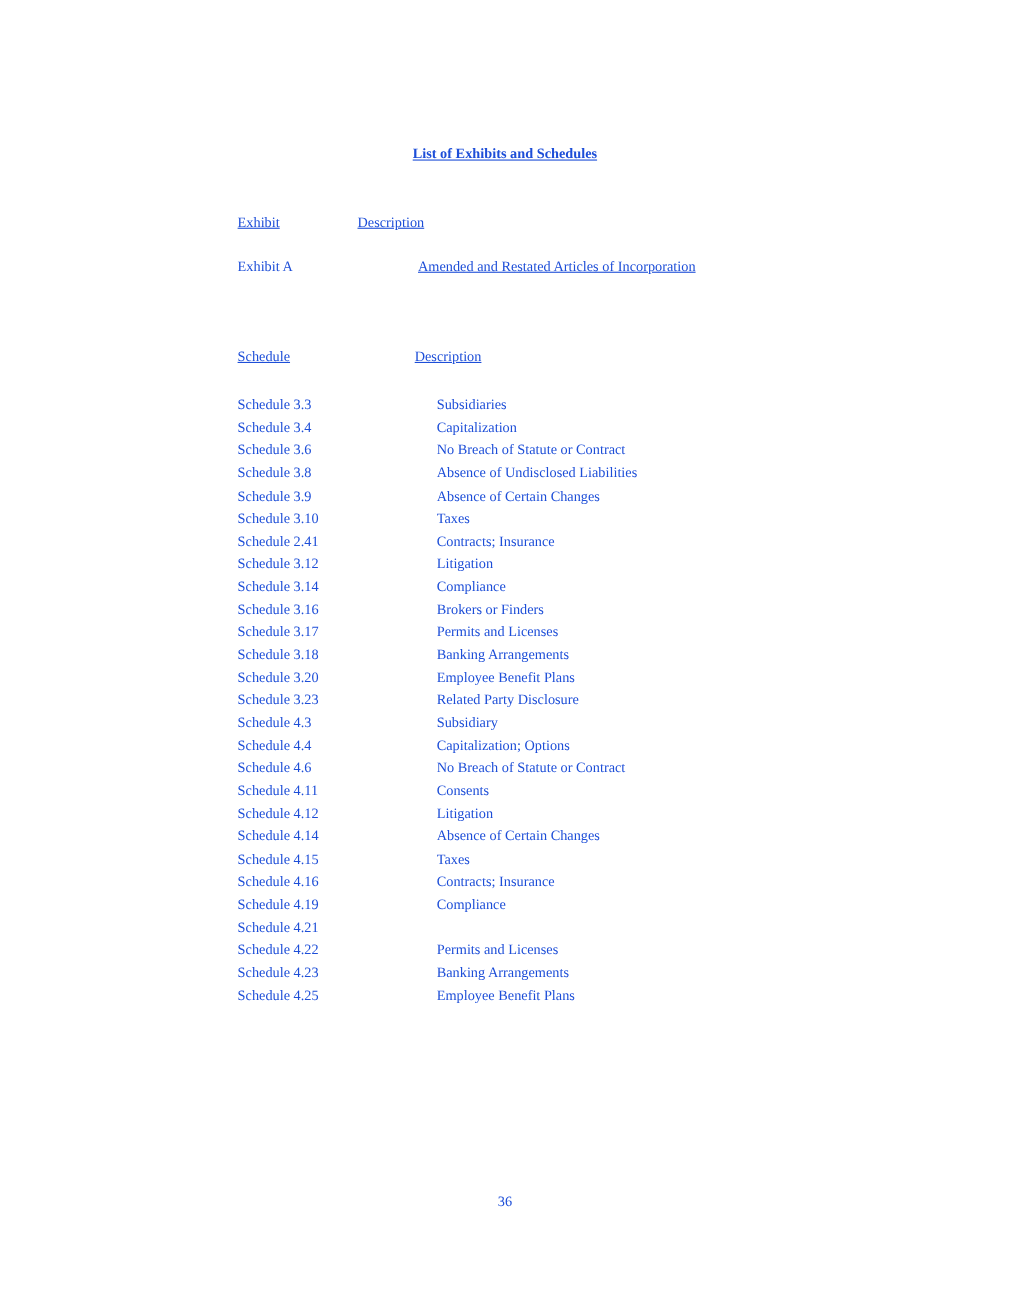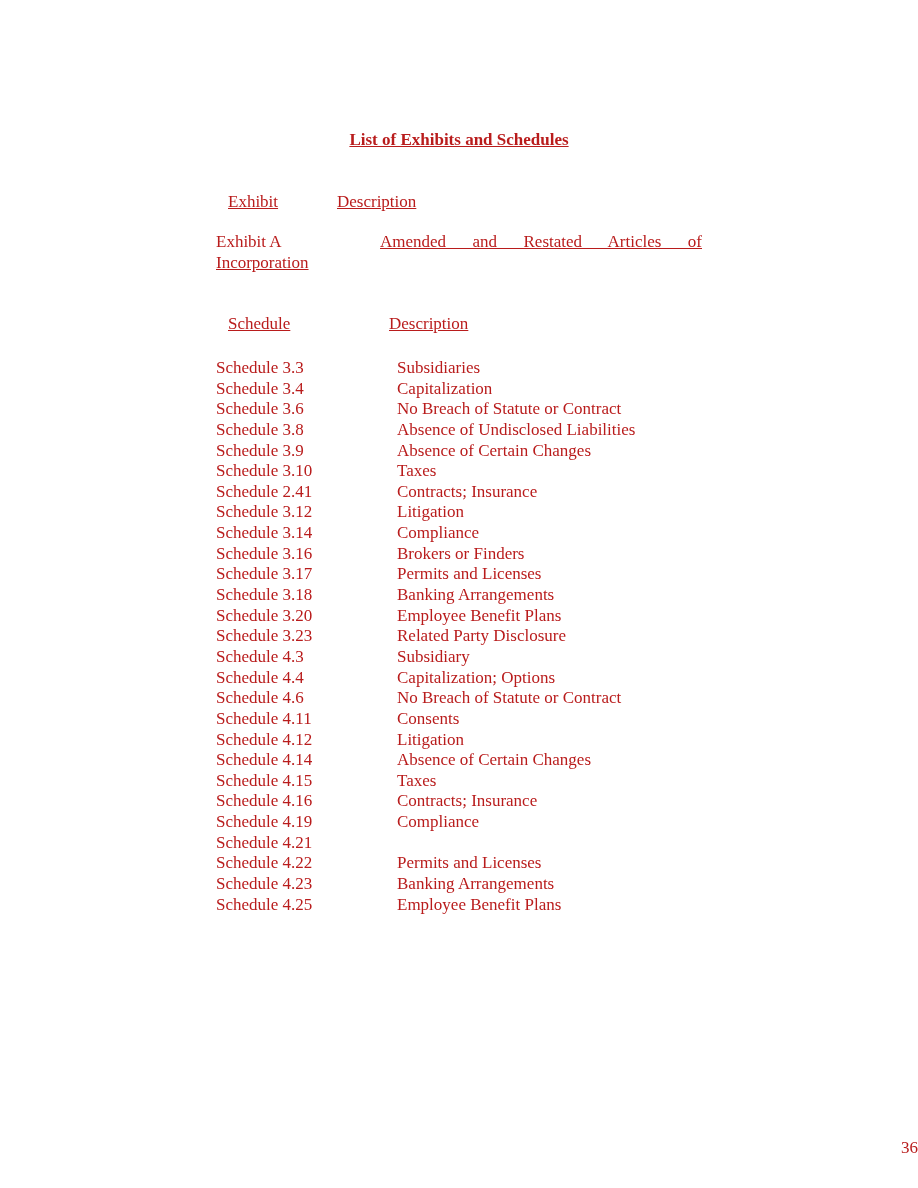--- a/index.html
+++ b/index.html
@@ -6,37 +6,37 @@
     margin: 0;
     padding: 0;
     background: #ffffff;
   }
   .page {
     position: relative;
     width: 918px;
     height: 1188px;
     background: #ffffff;
     overflow: hidden;
-    color: #b91c1c;
+    color: #1d4ed8;
     font-family: "Liberation Serif", "DejaVu Serif", serif;
-    font-size: 17px;
+    font-size: 13px;
     line-height: 20.65px;
   }
   .doc-title {
     position: absolute;
     top: 130px;
     left: 0;
     width: 918px;
     text-align: center;
     font-weight: bold;
     text-decoration: underline;
   }
   .header-row {
     position: absolute;
-    left: 228px;
+    left: 216px;
     display: grid;
     font-family: Liberation Serif, serif;
   }
   .header-row.exhibits {
     top: 192px;
     grid-template-columns: 109px auto;
   }
   .header-row.schedules {
     top: 314px;
     grid-template-columns: 161px auto;
@@ -65,24 +65,24 @@
   .schedule-row {
     display: grid;
     grid-template-columns: 161px auto;
     height: 20.65px;
     line-height: 20.65px;
     white-space: nowrap;
     gap: 20px;
   }
   .page-number {
     position: absolute;
-    top: 1138px;
+    top: 1082px;
     left: 0;
     width: 918px;
-    text-align: right;
+    text-align: center;
   }
 </style>
 </head>
 <body>
 
 <div class="page">
 
   <div class="doc-title">List of Exhibits and Schedules</div>
 
   <div class="header-row exhibits">

